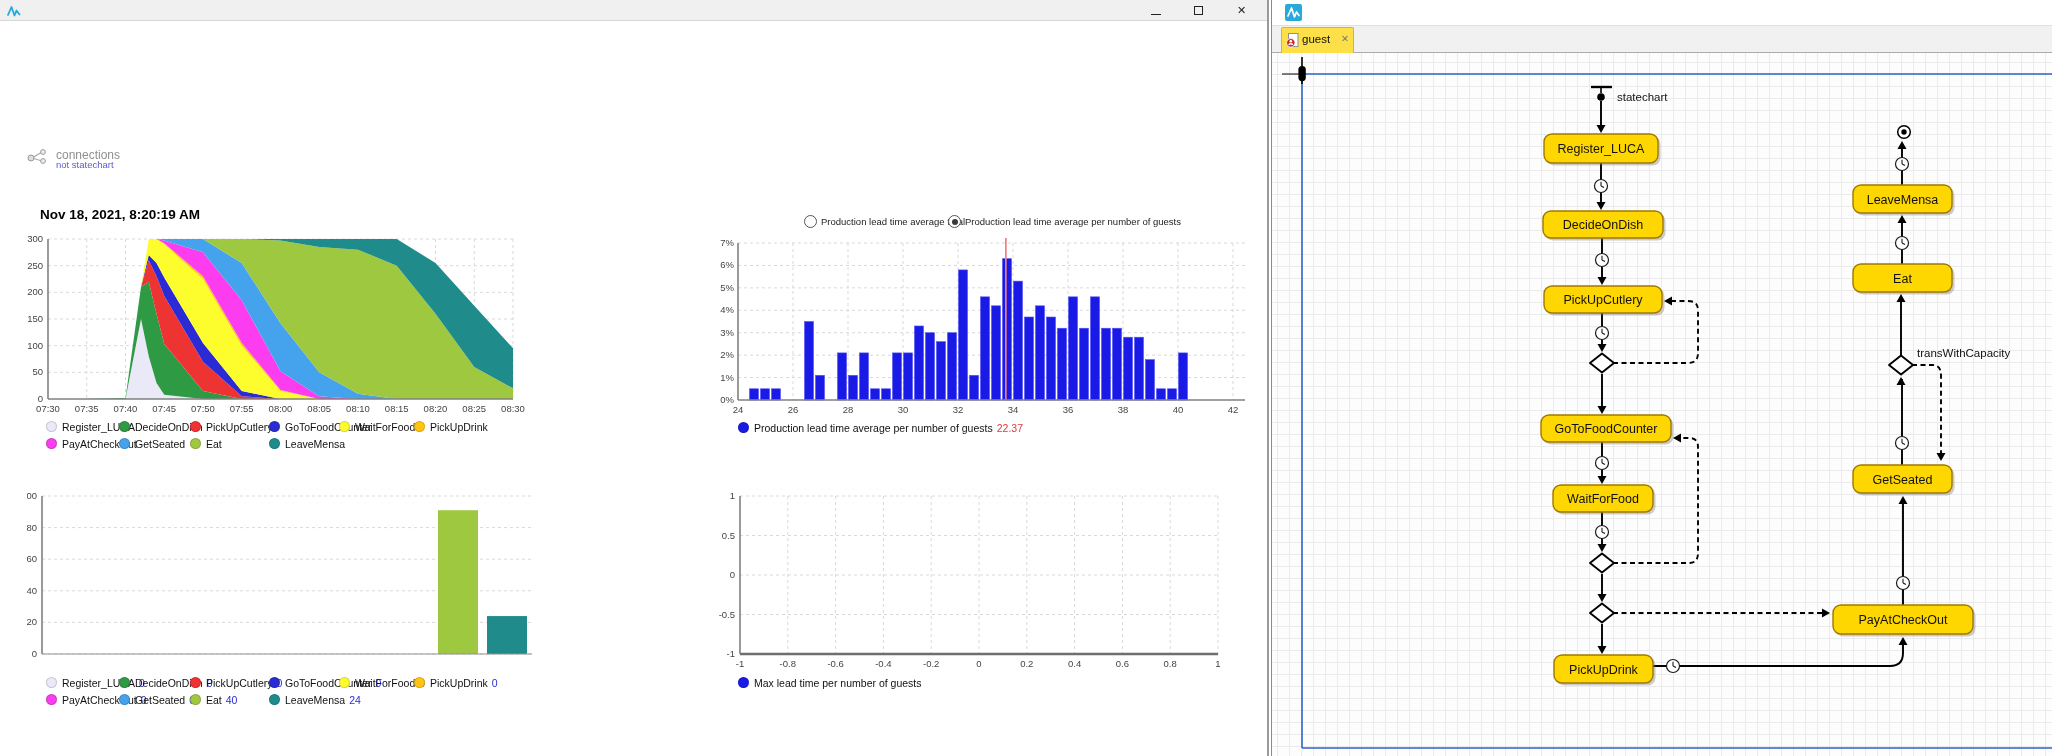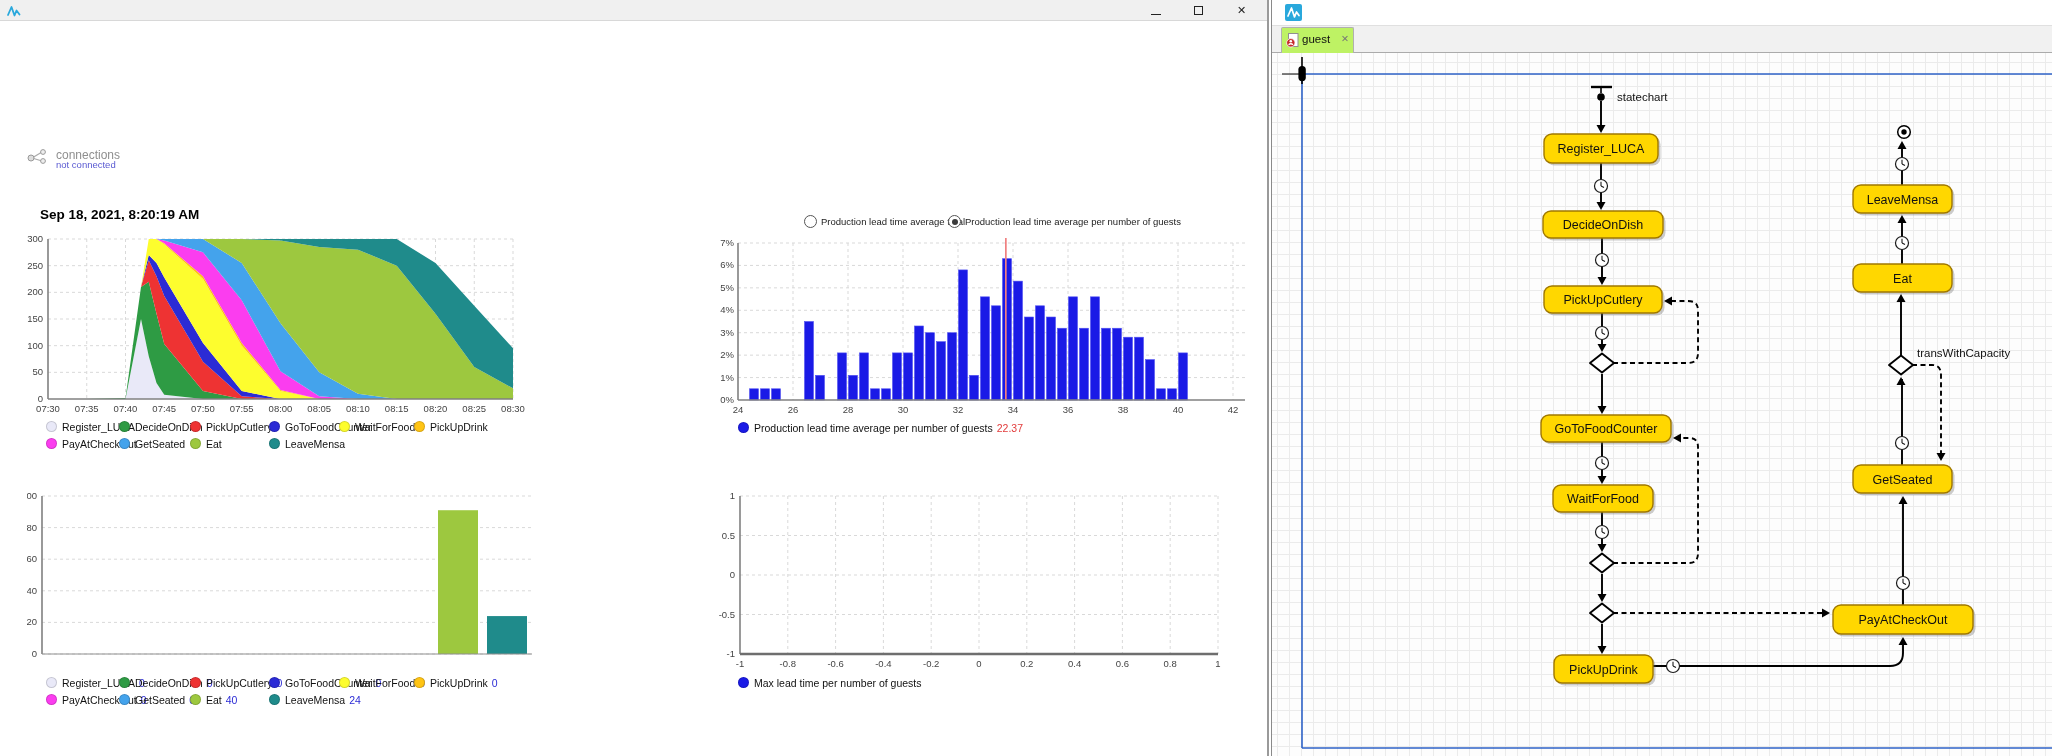--- a/index.html
+++ b/index.html
@@ -51,21 +51,21 @@
   #radio2{left:144px;top:1px;} #rlabel2{left:161px;}
 
   
   #right-window{position:absolute;left:1271px;top:0;width:781px;height:756px;background:#fff;
                 border-left:1px solid #8a8a8a;box-sizing:border-box;}
   .r-titlebar{position:absolute;left:0;top:0;right:0;height:26px;background:#fff;
               border-bottom:1px solid #e0e0e0;box-sizing:border-box;}
   .r-titlebar svg{position:absolute;left:13px;top:4px;}
   .tabbar{position:absolute;left:0;top:26px;right:0;height:27px;background:#f1f1f1;
           border-bottom:1px solid #ababab;box-sizing:border-box;}
-  .tab{position:absolute;left:9px;top:1px;height:26px;width:73px;background:#bef264;
+  .tab{position:absolute;left:9px;top:1px;height:26px;width:73px;background:#fde047;
        border:1px solid #b0b0b0;border-bottom:none;border-radius:2px 2px 0 0;box-sizing:border-box;}
   .tab .tab-icon{position:absolute;left:4px;top:5px;}
   .tab .tab-label{position:absolute;left:20px;top:5px;font-size:11.5px;color:#111;}
   .tab .tab-close{position:absolute;right:4px;top:5px;font-size:9.5px;color:#777;}
   .canvas{position:absolute;left:0;top:53px;right:0;bottom:0;background-color:#fdfdfd;
      background-image:linear-gradient(to right,#ebebeb 1px,transparent 1px),
                       linear-gradient(to bottom,#ebebeb 1px,transparent 1px);
      background-size:12px 12px;background-position:5px 9px;}
   #sc-svg{position:absolute;left:0;top:0;}
 </style>
@@ -93,24 +93,24 @@
   <div class="content">
     <div class="connections">
       <svg class="net-icon" width="24" height="20">
         <line x1="6" y1="10" x2="16" y2="4" stroke="#aaa" stroke-width="1.2"></line>
         <line x1="6" y1="10" x2="16" y2="13" stroke="#aaa" stroke-width="1.2"></line>
         <circle cx="5" cy="10" r="3" fill="#ddd" stroke="#999" stroke-width="1"></circle>
         <circle cx="17" cy="4" r="2.4" fill="#eee" stroke="#999" stroke-width="1"></circle>
         <circle cx="17" cy="13" r="2.4" fill="#eee" stroke="#999" stroke-width="1"></circle>
       </svg>
       <div class="c1">connections</div>
-      <div class="c2">not connected</div>
+      <div class="c2">not statechart</div>
     </div>
 
-    <div class="simclock">Sep 18, 2021, 8:20:19 AM</div>
+    <div class="simclock">Nov 18, 2021, 8:20:19 AM</div>
 
     <svg id="area-svg" width="505" height="196">
         <text x="19" y="171" font-size="9.5" fill="#444" text-anchor="end">0</text>
         <line x1="24" y1="141.33333333333334" x2="489" y2="141.33333333333334" stroke="#d9d9d9" stroke-width="1" stroke-dasharray="3,3"></line>
         <text x="19" y="144.33333333333334" font-size="9.5" fill="#444" text-anchor="end">50</text>
         <line x1="24" y1="114.66666666666667" x2="489" y2="114.66666666666667" stroke="#d9d9d9" stroke-width="1" stroke-dasharray="3,3"></line>
         <text x="19" y="117.66666666666667" font-size="9.5" fill="#444" text-anchor="end">100</text>
         <line x1="24" y1="88" x2="489" y2="88" stroke="#d9d9d9" stroke-width="1" stroke-dasharray="3,3"></line>
         <text x="19" y="91" font-size="9.5" fill="#444" text-anchor="end">150</text>
         <line x1="24" y1="61.33333333333334" x2="489" y2="61.33333333333334" stroke="#d9d9d9" stroke-width="1" stroke-dasharray="3,3"></line>

